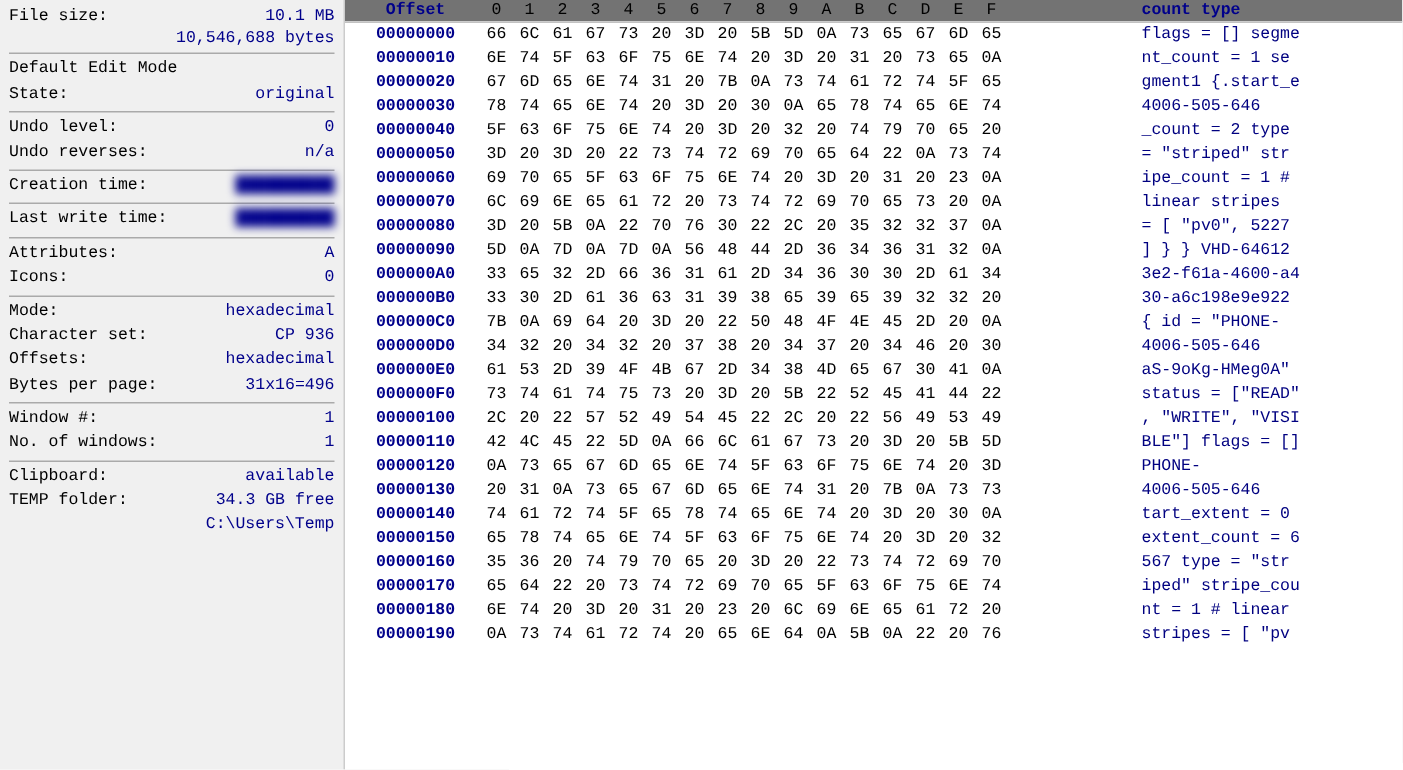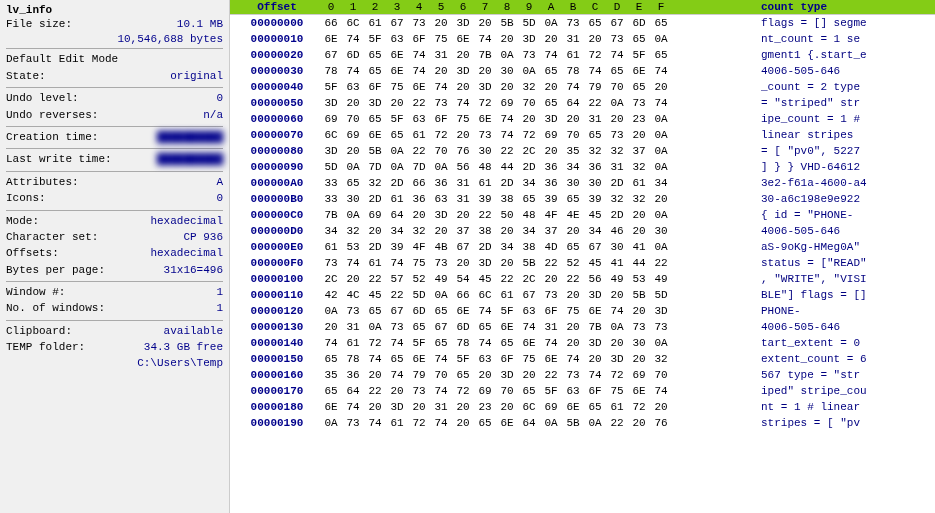--- a/index.html
+++ b/index.html
@@ -64,21 +64,21 @@
       flex: 1;
       display: flex;
       flex-direction: column;
       overflow: hidden;
       background: #fff;
     }
 
     
     .hex-header {
       display: flex;
-      background: #84cc16;
+      background: #737373;
       border-bottom: 1px solid #ccc;
       font-size: 11px;
       color: #000;
       padding: 1px 0;
     }
     .hex-offset-col {
       width: 90px;
       min-width: 90px;
       text-align: center;
       font-weight: bold;
@@ -140,21 +140,20 @@
       padding-left: 6px;
       white-space: nowrap;
       overflow: hidden;
       font-size: 11px;
     }
   </style>
 </head>
 <body>
 
 <div class="left-panel">
-  <div class="lv-info">lv_info</div>
 
   <div class="info-row">
     <span class="info-label">File size:</span>
     <span class="info-value">10.1 MB</span>
   </div>
   <div style="text-align:right; color:#00008b;">10,546,688 bytes</div>
 
   <hr class="divider">
 
   <div class="info-row">

